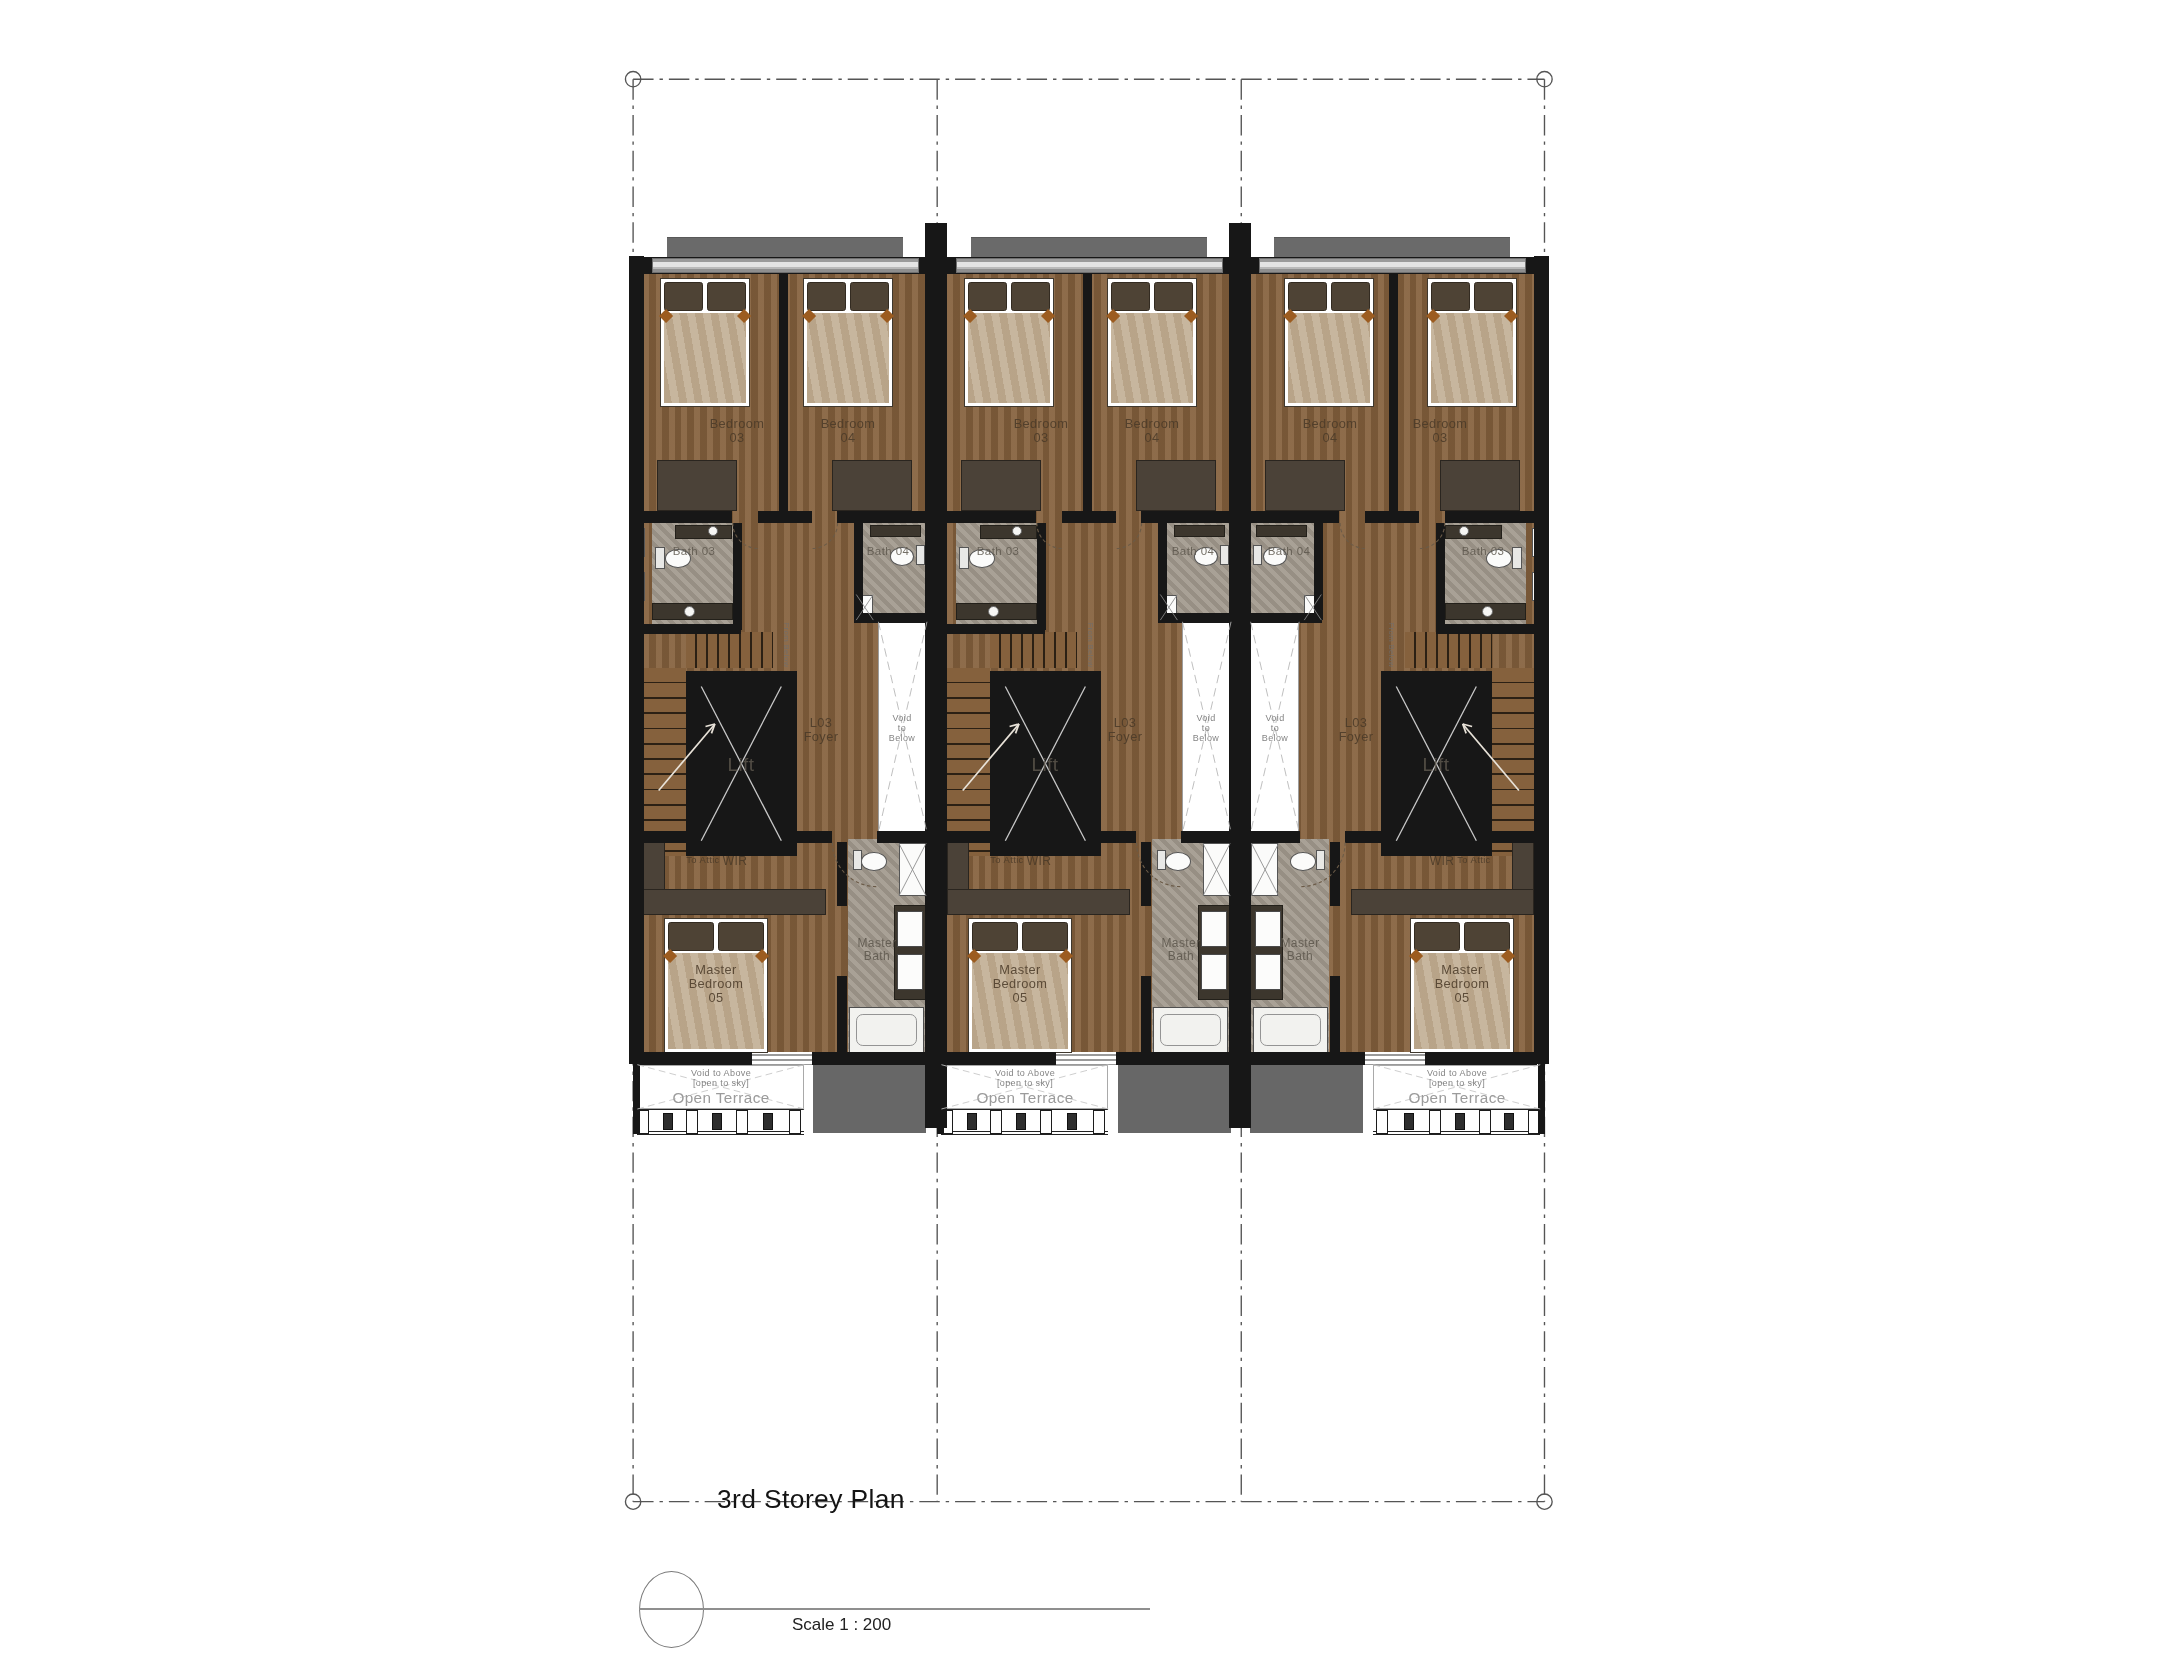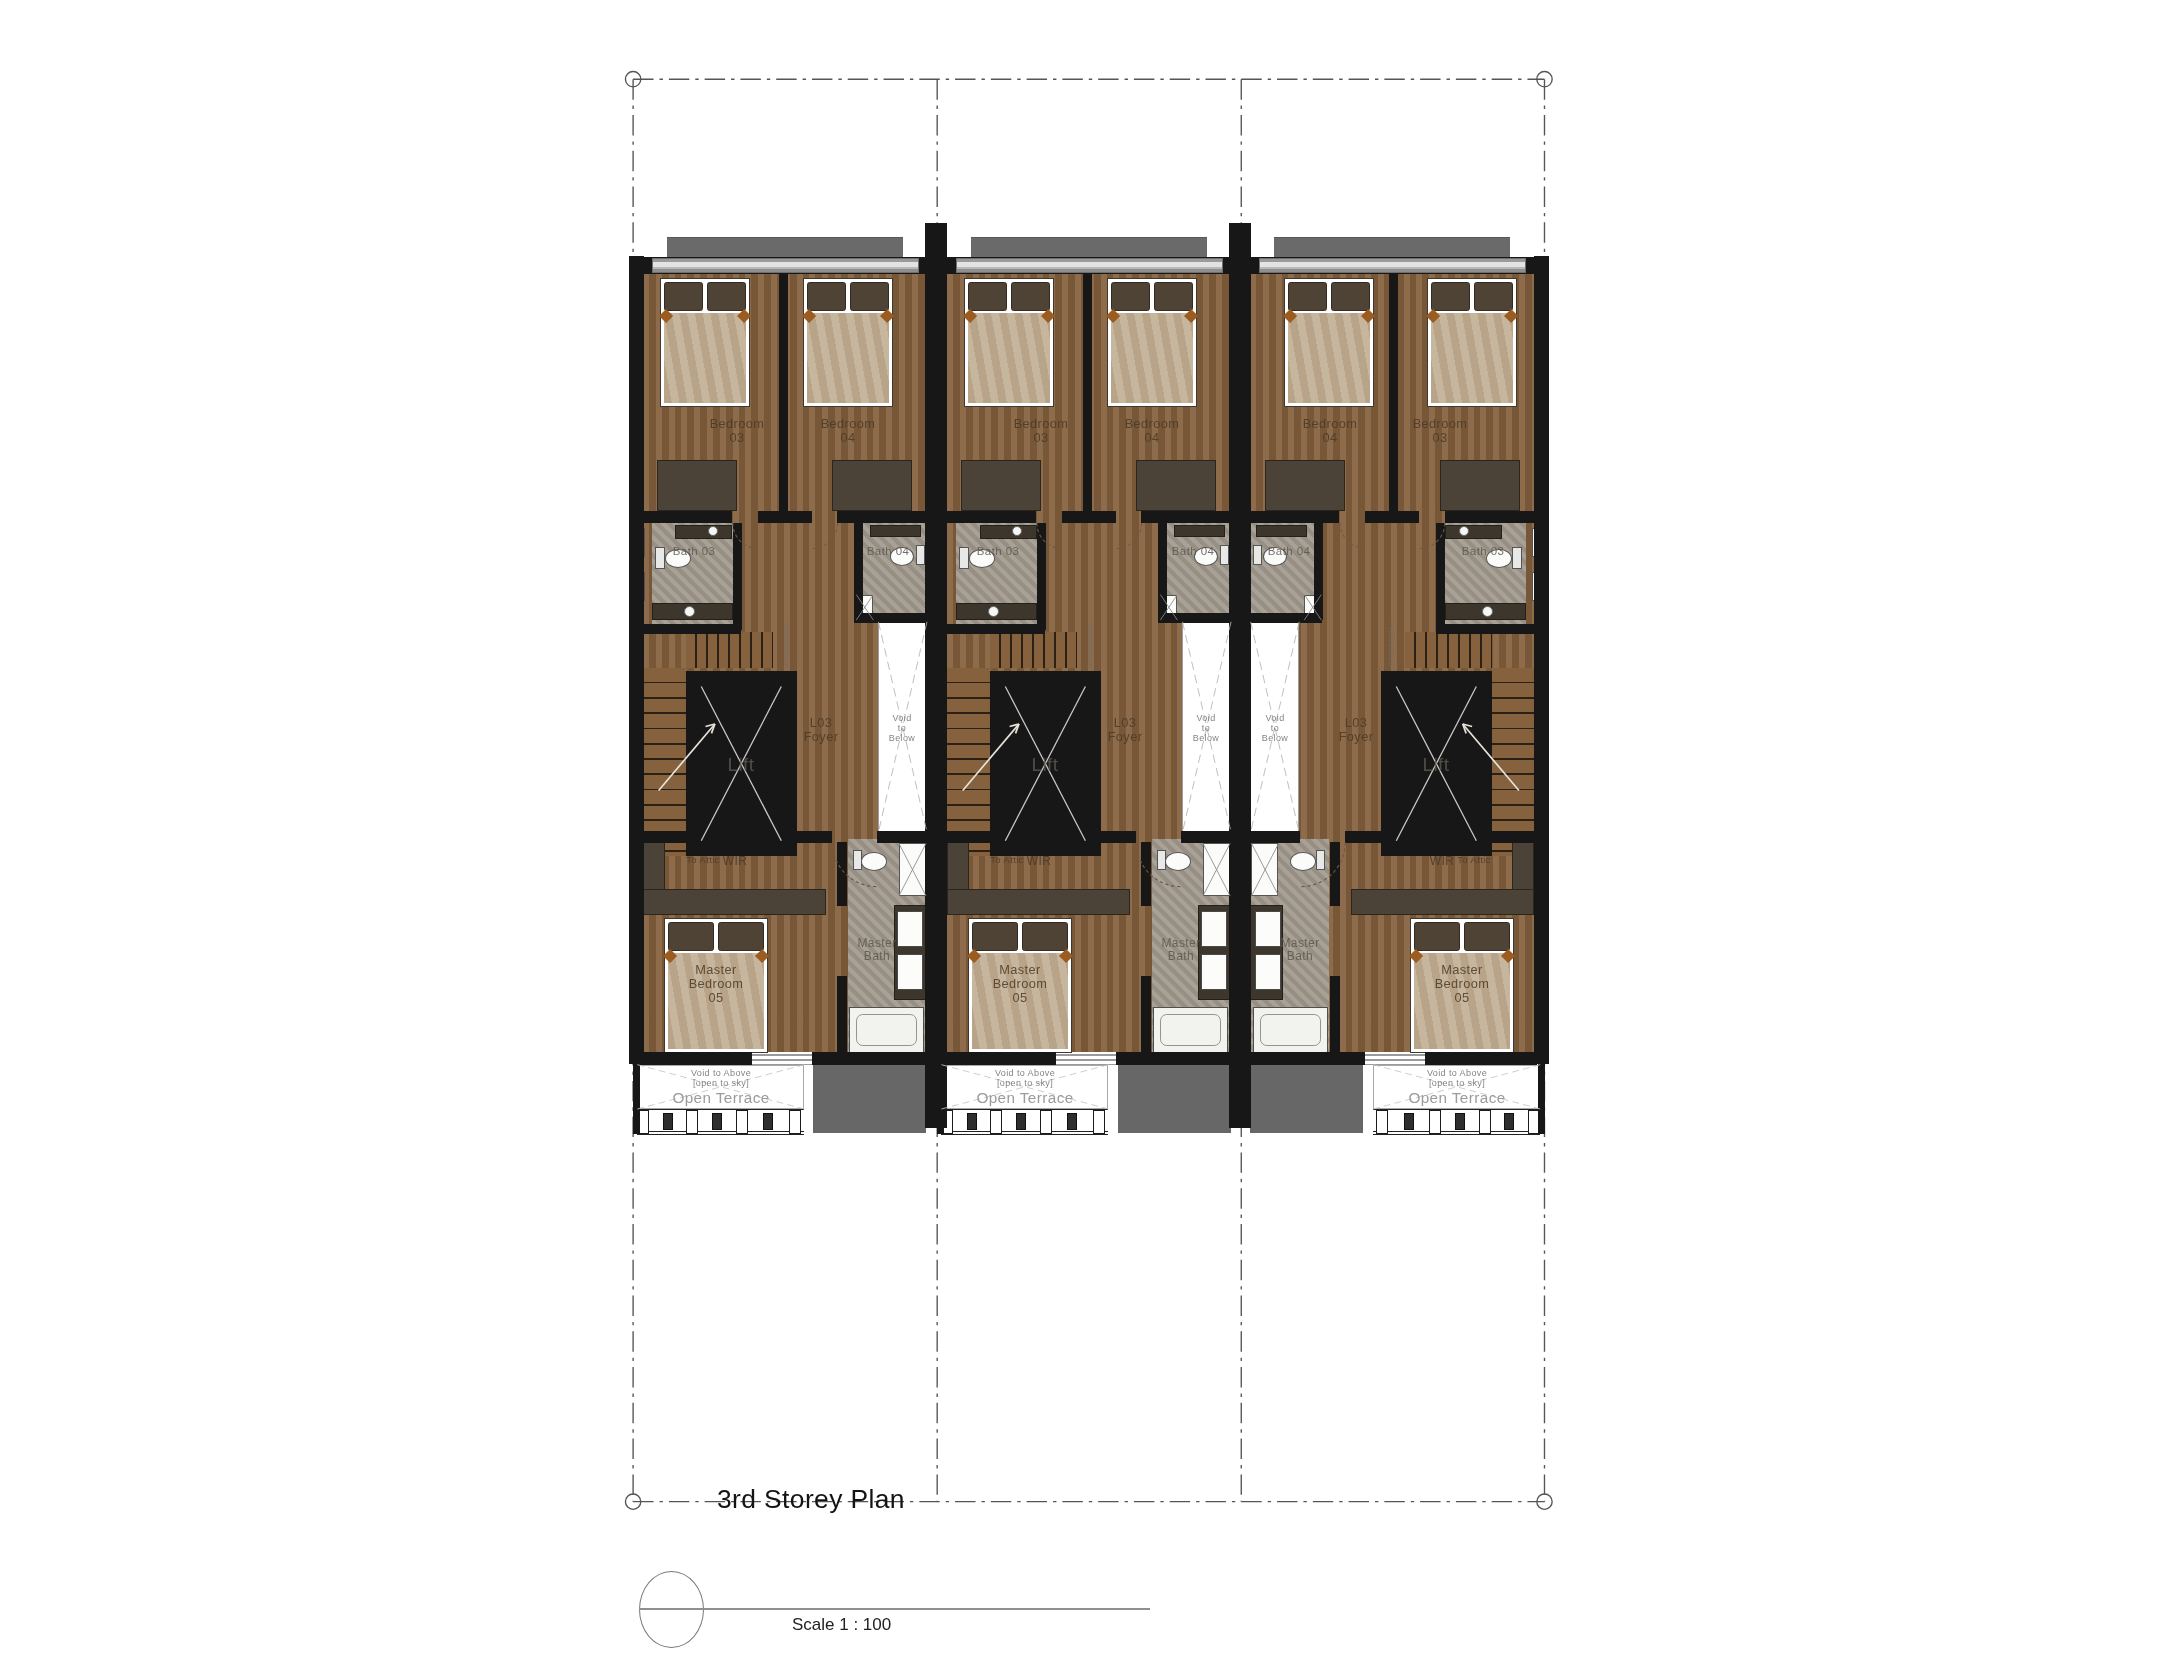--- a/index.html
+++ b/index.html
@@ -508,16 +508,16 @@
       <line x1="1501" y1="990" x2="1469" y2="1052" stroke="#8a8a8a" stroke-width="1"></line>
       <line x1="1469" y1="990" x2="1501" y2="1052" stroke="#8a8a8a" stroke-width="1"></line>
       <line x1="1808" y1="1250" x2="1612" y2="1302" stroke="#c6c6c6" stroke-width="1" stroke-dasharray="8 5"></line>
       <line x1="1612" y1="1250" x2="1808" y2="1302" stroke="#c6c6c6" stroke-width="1" stroke-dasharray="8 5"></line>
     </svg>
 
   <div id="title-block">
     <div id="title-circle" style="left:639px;top:1571px;width:65px;height:77px;"></div>
     <div class="tline" style="left:639px;top:1608px;width:511px;"></div>
     <div id="drawing-title" style="left:717px;top:1484px;">3rd Storey Plan</div>
-    <div id="drawing-scale" style="left:792px;top:1615px;">Scale 1 : 100</div>
+    <div id="drawing-scale" style="left:792px;top:1615px;">Scale 1 : 200</div>
   </div>
 </div>
 
 
 </body></html>

